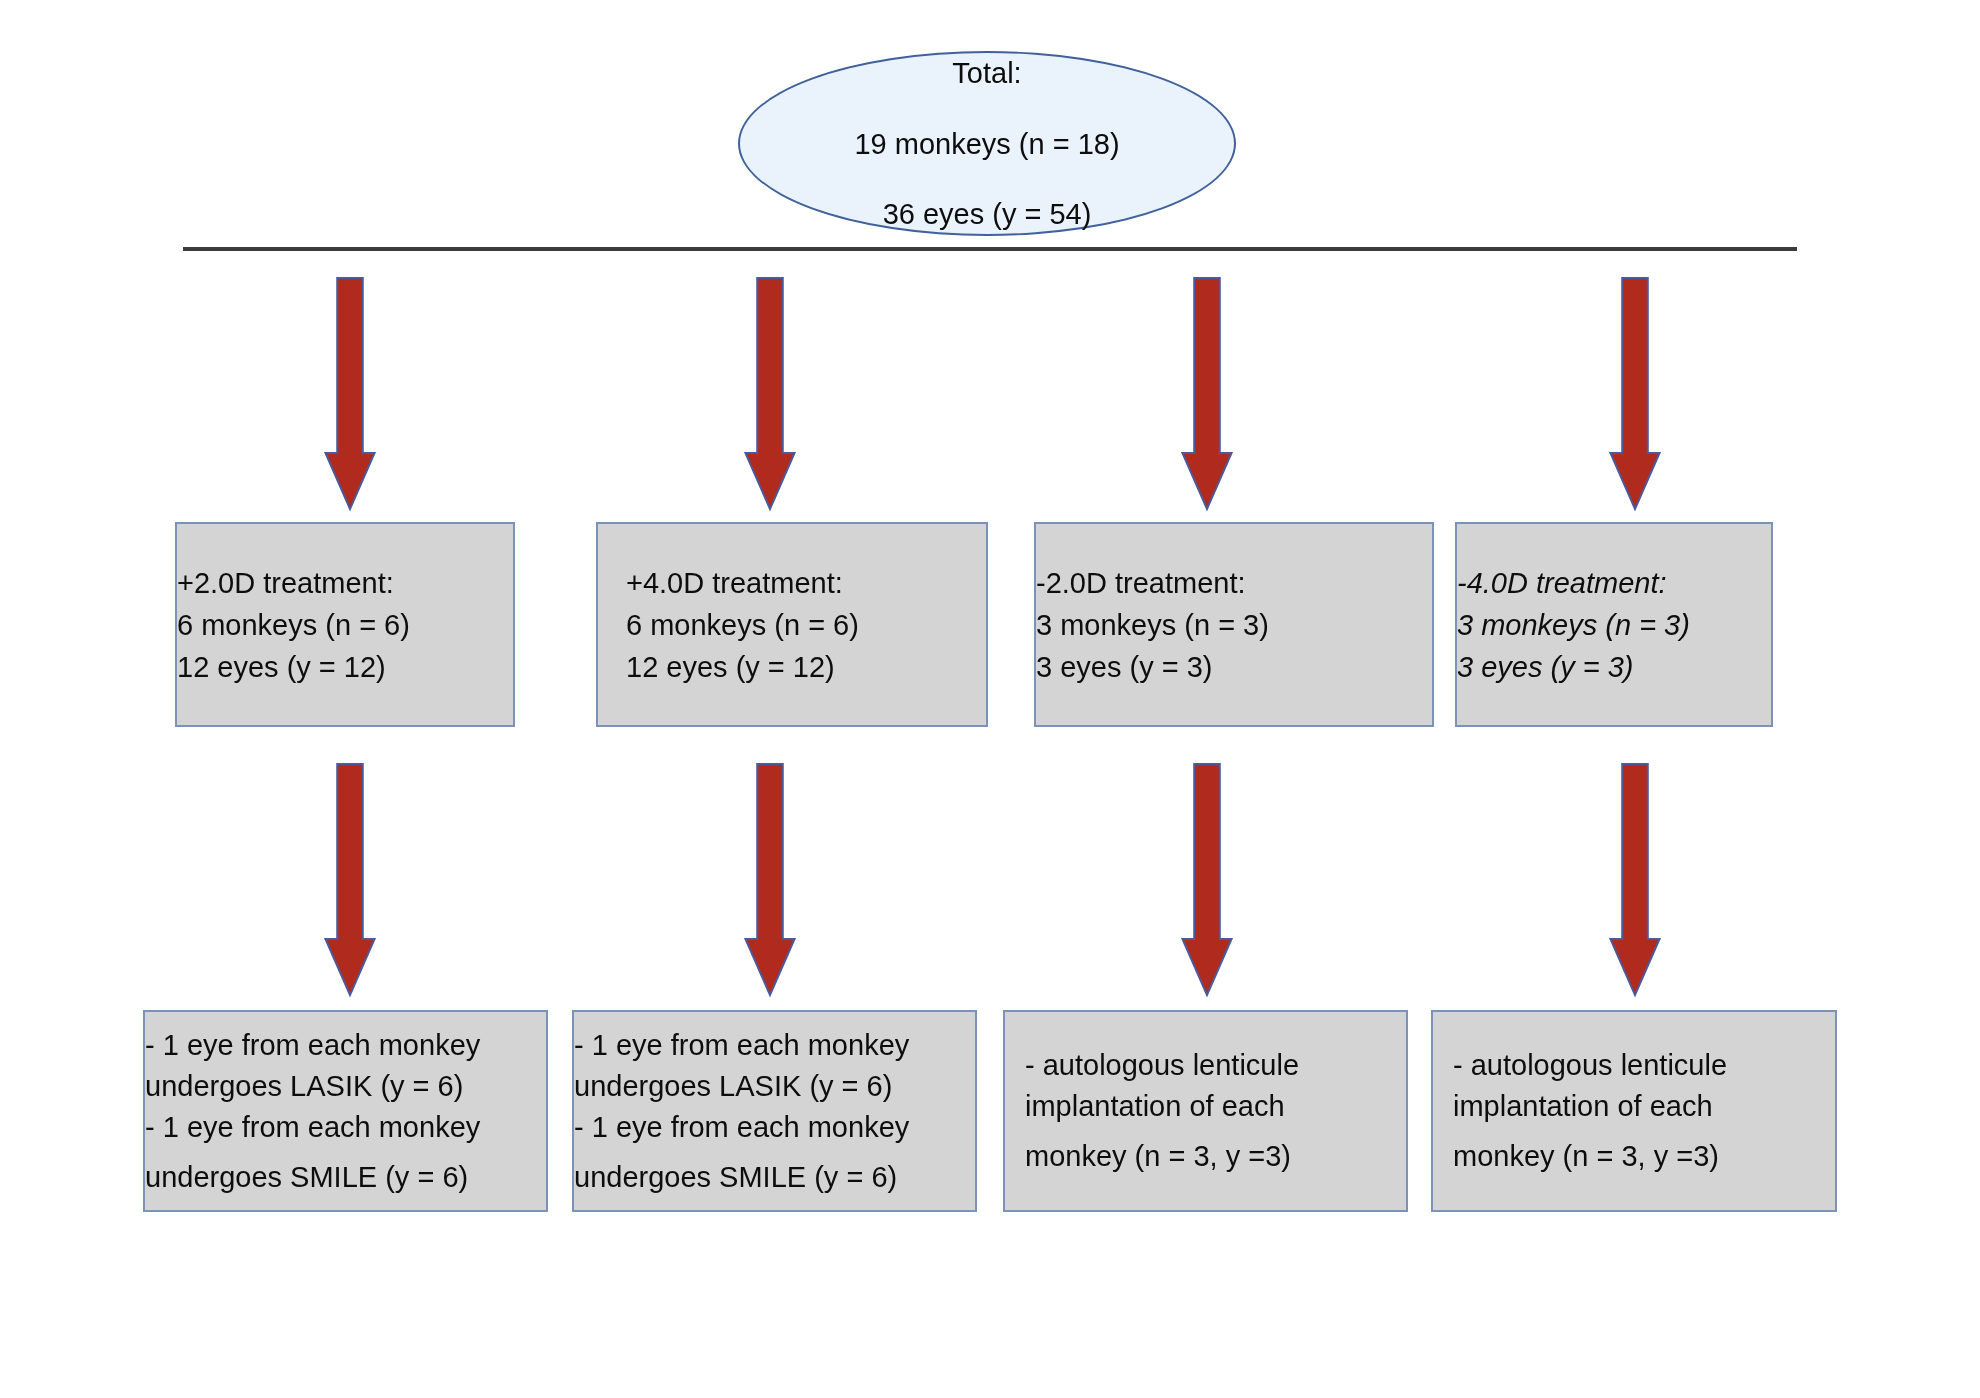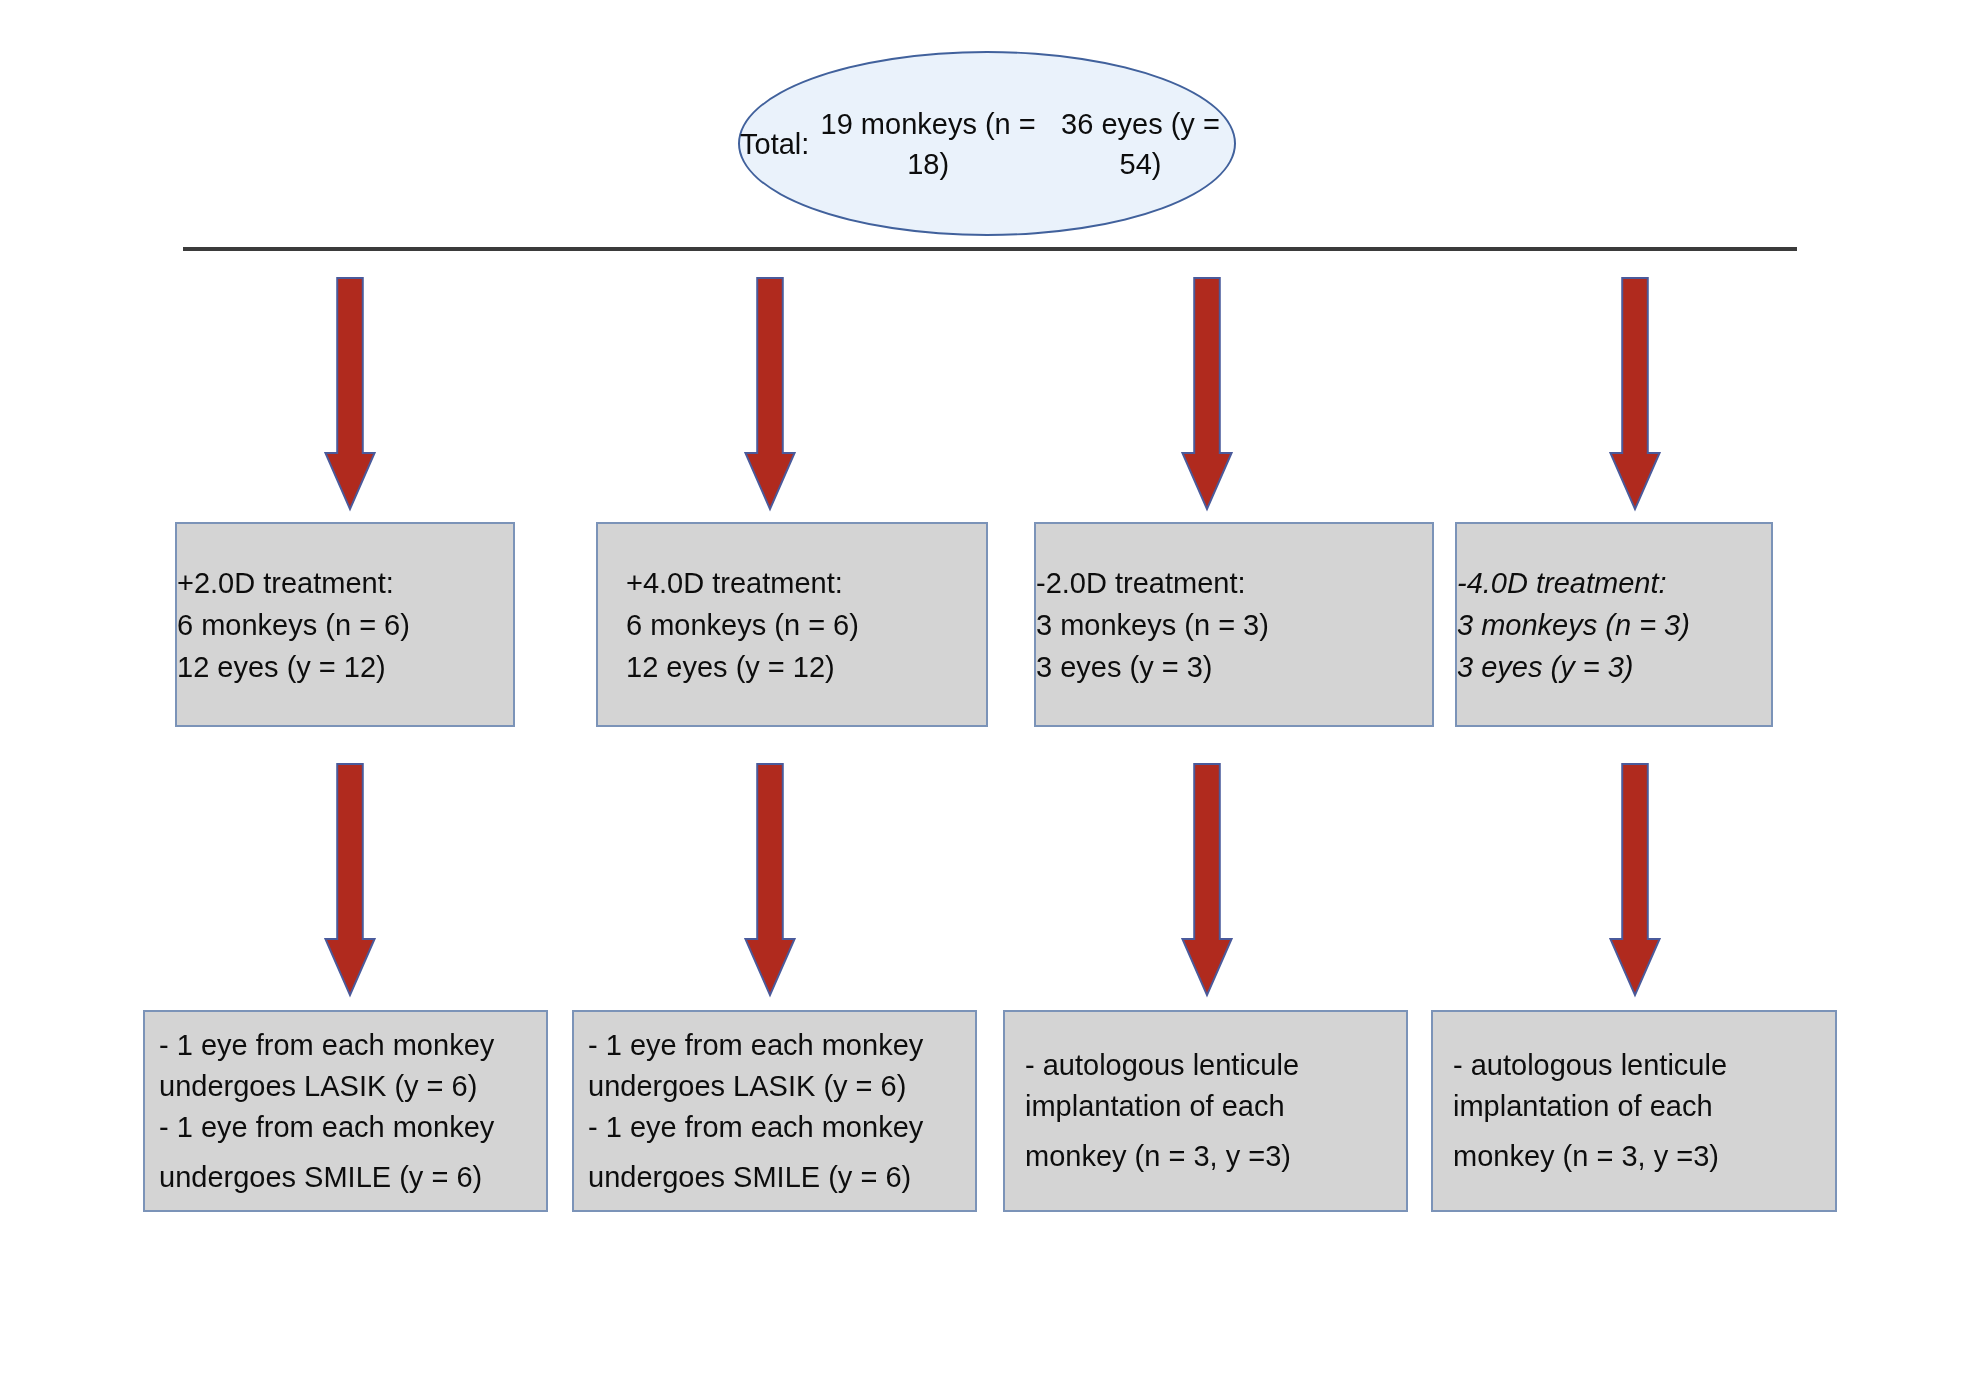--- a/index.html
+++ b/index.html
@@ -13,23 +13,23 @@
     overflow: hidden;
   }
   .ellipse {
     position: absolute;
     left: 738px; top: 51px;
     width: 494px; height: 181px;
     background: var(--ellipse-fill, #eaf2fb);
     border: 2px solid var(--ellipse-border, #41619c);
     border-radius: 50%;
     display: flex;
-    flex-direction: row;
+    flex-direction: column;
     align-items: center;
-    justify-content: center;
+    justify-content: space-between;
     text-align: center;
     font-size: 29px;
     line-height: 40px;
   }
   .divider {
     position: absolute;
     left: 183px; top: 247px;
     width: 1614px; height: 4px;
     background: var(--divider, #3b3b3b);
   }
@@ -59,21 +59,21 @@
     background: var(--box-fill, #d4d4d4);
     border: 2px solid var(--box-border, #7b93b8);
     box-sizing: border-box;
     display: flex;
     flex-direction: column;
     justify-content: center;
     text-align: left;
     font-size: 29px;
     line-height: 41px;
   }
-  .obox.pair { padding-left: 14px; padding-right: 4px; }
+  .obox.pair { padding-right: 4px; }
   .obox.single { padding-left: 20px; padding-right: 8px; }
   .obox .last { margin-top: 9px; }
   .tbox1 { left: 175px;  width: 340px; }
   .tbox2 { left: 596px;  width: 392px; padding-left: 28px; }
   .tbox3 { left: 1034px; width: 400px; }
   .tbox4 { left: 1455px; width: 318px; font-style: italic; }
   .obox1 { left: 143px;  width: 405px; }
   .obox2 { left: 572px;  width: 405px; }
   .obox3 { left: 1003px; width: 405px; }
   .obox4 { left: 1431px; width: 406px; }

